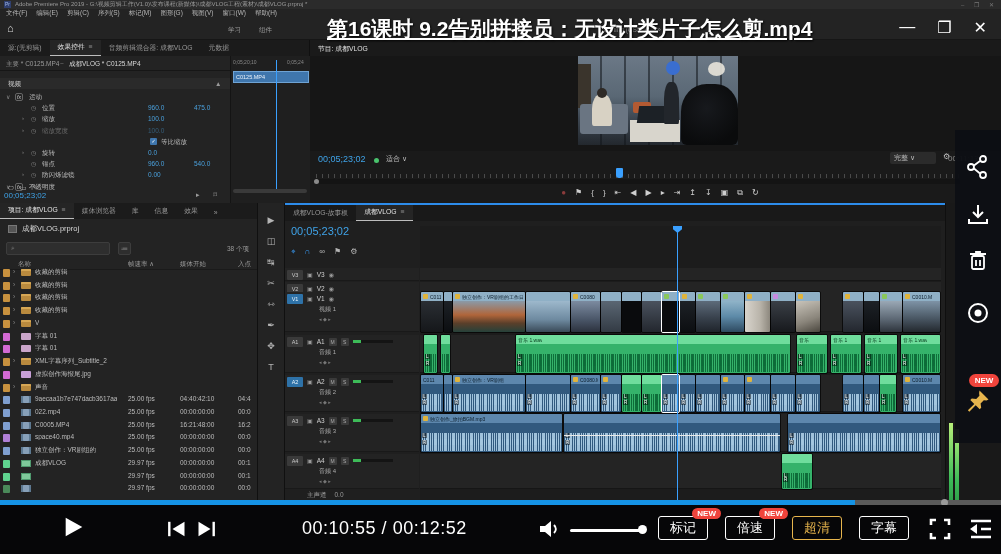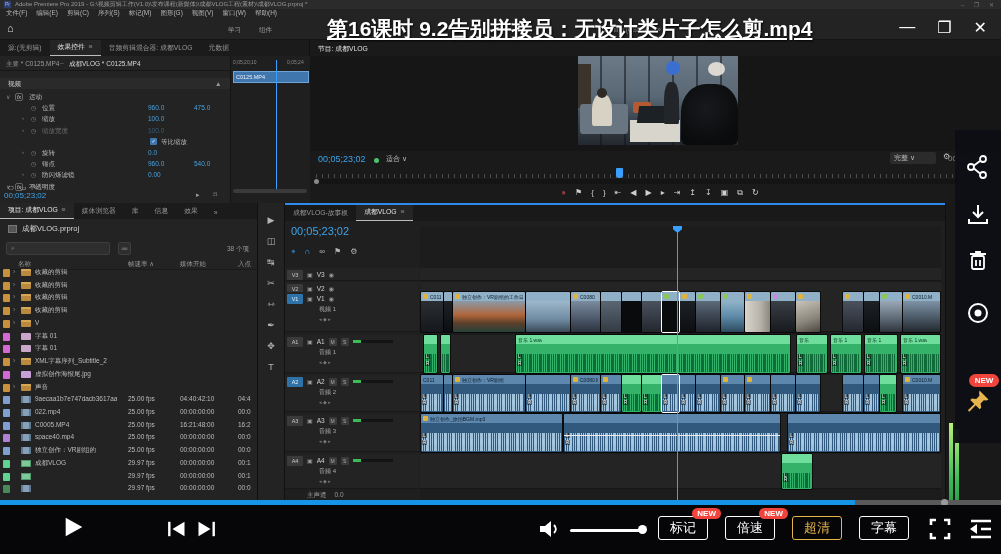--- a/index.html
+++ b/index.html
@@ -1128,20 +1128,25 @@
       <path d="M2 1v22l20-11z" fill="#fff"></path>
     </svg>
     <svg id="pb-prev" viewBox="0 0 24 20">
       <path d="M3 1v18" stroke="#fff" stroke-width="3"></path>
         <path d="M22 1L7 10l15 9z" fill="#fff"></path>
     </svg>
     <svg id="pb-next" viewBox="0 0 24 20">
       <path d="M21 1v18" stroke="#fff" stroke-width="3"></path>
         <path d="M2 1l15 9-15 9z" fill="#fff"></path>
     </svg>
+    <div id="pb-time">
+      <span>00:10:55</span>
+      <span>/</span>
+      <span>00:12:52</span>
+    </div>
     <svg id="pb-speaker" viewBox="0 0 22 20">
       <path d="M2 7v6h5l6 5V2L7 7z" fill="#fff"></path>
       <path d="M16 6c2.4 2.4 2.4 5.6 0 8" stroke="#fff" stroke-width="2" fill="none"></path>
     </svg>
     <div id="pb-slider"></div>
     <div id="pb-knob"></div>
     <div id="pb-buttons">
         <div class="pbtn"><span>标记</span><span class="pbadge">NEW</span></div>
         <div class="pbtn"><span>倍速</span><span class="pbadge">NEW</span></div>
         <div class="pbtn accent"><span>超清</span></div>

